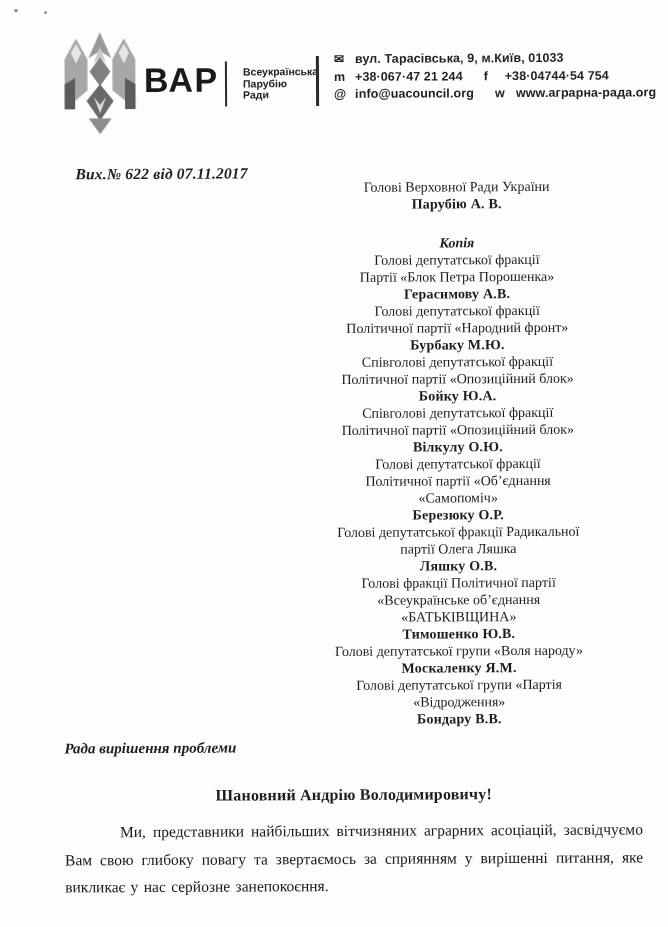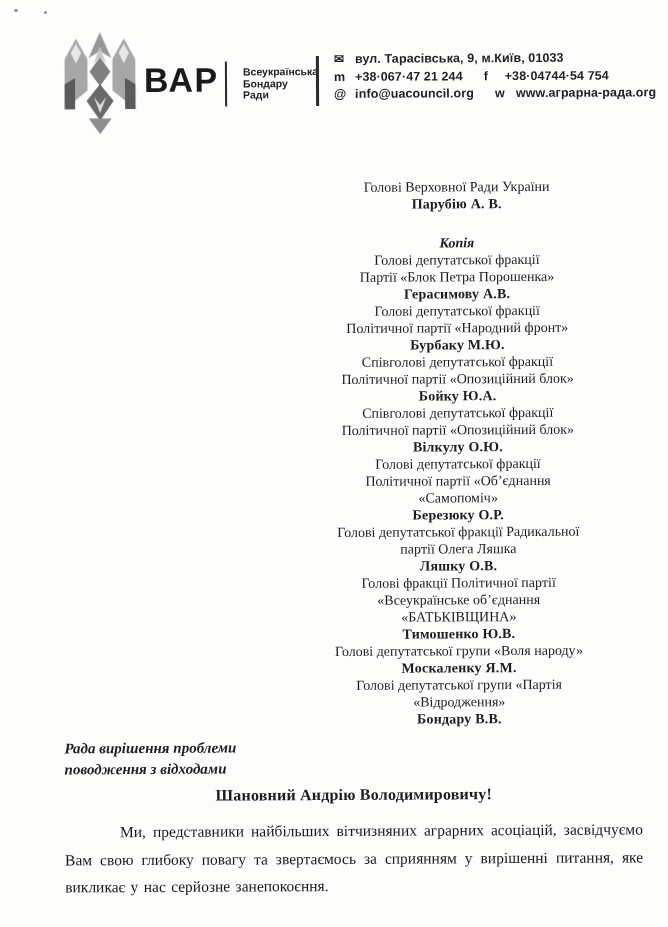--- a/index.html
+++ b/index.html
@@ -93,21 +93,21 @@
         <polygon points="70,20 65,11 60,20 65,30" fill="#e4e4e4"></polygon>
         <polygon points="76,50 66,44 66,74 76,74" fill="#454545"></polygon>
       </svg>
 
       <div class="org-abbr">ВАР</div>
 
       <div class="vdiv d1"></div>
 
       <div class="org-name">
         <div>Всеукраїнська</div>
-        <div>Бондару</div>
+        <div>Парубію</div>
         <div>Ради</div>
       </div>
 
       <div class="vdiv d2"></div>
 
       <div class="contact">
         <div class="row">
           <span class="lab env">✉</span>
           <span>вул. Тарасівська, 9, м.Київ, 01033</span>
         </div>
@@ -119,20 +119,21 @@
         </div>
         <div class="row">
           <span class="lab">@</span>
           <span>info@uacouncil.org</span>
           <span class="lab gap">w</span>
           <span>www.аграрна-рада.org</span>
         </div>
       </div>
     </div>
 
+    <div class="reference">Вих.№ 622 від 07.11.2017</div>
 
     <div class="recipients">
       <div>Голові Верховної Ради України</div>
       <div class="b">Парубію А. В.</div>
       <div class="kopia">Копія</div>
       <div>Голові депутатської фракції</div>
       <div>Партії «Блок Петра Порошенка»</div>
       <div class="b">Герасимову А.В.</div>
       <div>Голові депутатської фракції</div>
       <div>Політичної партії «Народний фронт»</div>
@@ -156,21 +157,20 @@
       <div class="b">Тимошенко Ю.В.</div>
       <div>Голові депутатської групи «Воля народу»</div>
       <div class="b">Москаленку Я.М.</div>
       <div>Голові депутатської групи «Партія</div>
       <div>«Відродження»</div>
       <div class="b">Бондару В.В.</div>
     </div>
 
     <div class="subject">
       <div>Рада вирішення проблеми</div>
-      <div>поводження з відходами</div>
     </div>
 
     <div class="letter-col">
       <div class="salutation">Шановний Андрію Володимировичу!</div>
       <div class="body-par">Ми, представники найбільших вітчизняних аграрних асоціацій, засвідчуємо Вам свою глибоку повагу та звертаємось за сприянням у вирішенні питання, яке викликає у нас серйозне занепокоєння.</div>
     </div>
 
   </div>
 </div>
 

